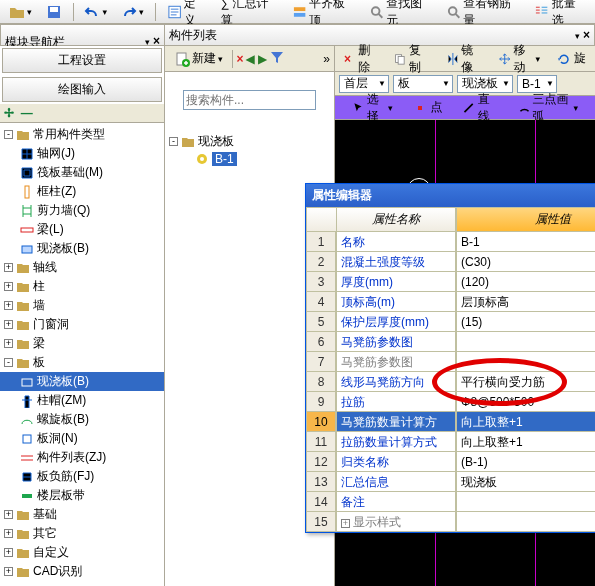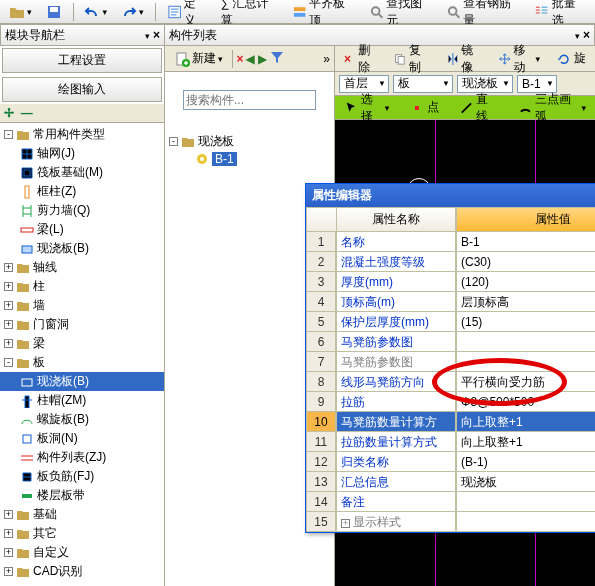--- a/index.html
+++ b/index.html
@@ -4,21 +4,21 @@
 <style>
   * { box-sizing: border-box; margin: 0; padding: 0; font-family: "Microsoft YaHei", SimSun, sans-serif; font-size: 12px; }
   body { background: #ece9d8; width: 595px; height: 586px; overflow: hidden; position: relative; }
   
   .main-toolbar { height: 24px; background: linear-gradient(#fefefe,#e5e5e5); border-bottom: 1px solid #aca899; display:flex; align-items:center; gap:4px; padding:0 4px; }
   .tb-btn { display:inline-flex; align-items:center; gap:2px; padding:1px 4px; border:1px solid transparent; }
   .sep { width:1px; height:18px; background:#aca899; margin:0 2px;}
   .icon { width:16px; height:16px; display:inline-block; }
   
   .row2 { height: 22px; display:flex; }
-  .nav-pane-hdr { width:165px; background:linear-gradient(#fefefe,#e8e8e8); border:1px solid #aca899; display:flex; align-items:center; justify-content:space-between; padding:9px 4px; }
+  .nav-pane-hdr { width:165px; background:linear-gradient(#fefefe,#e8e8e8); border:1px solid #aca899; display:flex; justify-content:space-between; padding:9px 4px; }
   .comp-list-hdr { flex:1; background:linear-gradient(#fefefe,#e8e8e8); border:1px solid #aca899; border-left:none; display:flex; align-items:center; justify-content:space-between; padding:0 4px; }
   .x-btn { color:#000; font-weight:bold; cursor:pointer; }
   .arrow-down { font-size:9px; }
   
   .content { display:flex; height: 540px; }
   
   .left { width:165px; border-right:1px solid #aca899; display:flex; flex-direction:column; background:#fff; }
   .section-btn { margin:2px; border:1px solid #aca899; background:linear-gradient(#fefefe,#e5e5e5); padding:3px 6px; text-align:center; cursor:pointer; }
   .mini-tools { padding:2px 4px; border-bottom:1px solid #aca899; background:#ece9d8; }
   .tree { background:#fff; flex:1; overflow:auto; padding:2px 0; }
@@ -31,34 +31,34 @@
   .mid-tb { height:26px; background:#ece9d8; border-bottom:1px solid #aca899; display:flex; align-items:center; padding:0 4px; gap:2px;}
   .search-box { margin:18px; }
   .search-box input { width:100%; padding:2px; border:1px solid #7f9db9; }
   .comp-tree { flex:1; background:#fff; padding:4px; }
   .comp-tree .node { display:flex; align-items:center; gap:3px; padding:1px 0;}
   .comp-tree .selected { background:#316ac5; color:#fff; padding:0 3px; }
   
   .right { flex:1; background:#000; position:relative; }
   .right-tb1 { height:26px; background:#ece9d8; border-bottom:1px solid #aca899; display:flex; align-items:center; gap:6px; padding:0 4px; }
   .right-tb2 { height:24px; background:#ece9d8; border-bottom:1px solid #aca899; display:flex; align-items:center; gap:4px; padding:0 4px; }
-  .right-tb3 { height:24px; background:#84cc16; border-bottom:1px solid #aca899; display:flex; align-items:center; gap:10px; padding:0 4px;justify-content:space-between; }
+  .right-tb3 { height:24px; background:#8b5cf6; border-bottom:1px solid #aca899; display:flex; align-items:center; gap:10px; padding:0 12px;justify-content:space-between; }
   .combo { border:1px solid #7f9db9; background:#fff; height:18px; padding:0 14px 0 4px; display:inline-flex; align-items:center; position:relative; min-width:50px; }
   .combo::after { content:"▼"; position:absolute; right:2px; font-size:8px; color:#000; }
   
   .canvas-area { position:absolute; top:74px; left:0; right:0; bottom:0; background:#000; }
   .cad-line-v { position:absolute; width:1px; background:#c800c8; top:0; bottom:0; }
   .cad-line-h { position:absolute; height:1px; background:#c800c8; left:0; right:0; }
   .axis-bubble { position:absolute; width:24px; height:24px; border:1px solid #fff; border-radius:50%; color:#fff; text-align:center; line-height:22px; background:#000; }
   
   
   .prop-editor { position:absolute; left:305px; top:183px; width:346px; background:#fff; border:1px solid #0054e3; box-shadow:2px 2px 4px rgba(0,0,0,0.3); }
   .prop-title { background:linear-gradient(#3b77dd,#2a5fc9); color:#fff; padding:3px 6px; font-weight:bold; }
   .prop-header { display:grid; grid-template-columns:30px 120px 1fr; }
-  .prop-header > div { background:linear-gradient(#fff,#f0ece1); border:1px solid #c0c0a0; padding:3px 21px; text-align:center; }
+  .prop-header > div { background:linear-gradient(#fff,#f0ece1); border:1px solid #c0c0a0; padding:3px 21px; text-align:center;font-style:italic; }
   .prop-header .val-hdr { background:linear-gradient(#ffd67f,#ffb935); }
   .prop-row { display:grid; grid-template-columns:30px 120px 1fr; }
   .prop-row > div { border:1px solid #c0c0a0; border-top:none; padding:2px 4px; height:20px; line-height:16px; overflow:hidden; }
   .prop-row .num { background:#f0ece1; text-align:center; color:#333; }
   .prop-row .name { color:#0033cc; }
   .prop-row .name.gray { color:#808080; }
   .prop-row.active > div { background:#316ac5; color:#fff; }
   .prop-row.active .num { background:#f7b64a; color:#000;}
   
   .red-circle { position:absolute; width:135px; height:48px; border:5px solid #e00000; border-radius:50%; pointer-events:none; }

